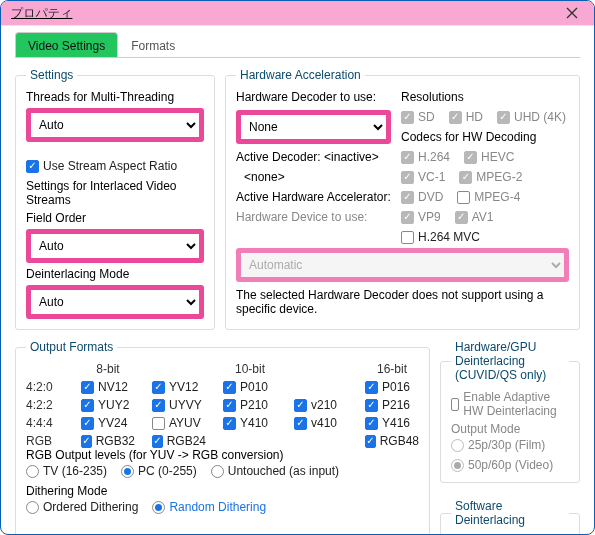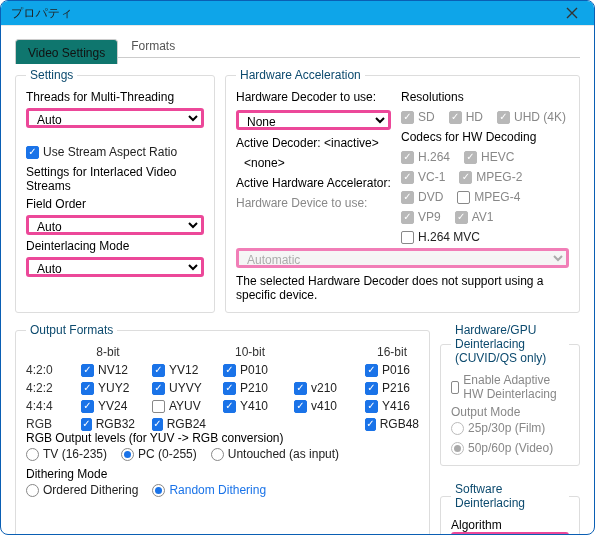--- a/index.html
+++ b/index.html
@@ -1,28 +1,28 @@
 <!DOCTYPE html>
 <html><head>
 <meta charset="utf-8">
 <style>
 * { box-sizing: border-box; margin: 0; padding: 0; font-family: "Yu Gothic UI", "Segoe UI", sans-serif; font-size: 12px; }
 body { background: #fff; width: 595px; height: 535px; border: 1px solid #0a5fb4; border-radius: 8px; overflow: hidden; display: flex; flex-direction: column; }
-.titlebar { background: #0ea5e9; height: 32px; display: flex; align-items: center; padding: 0 10px; border-bottom: 1px solid #e8e8e8; }
+.titlebar { background: #f9a8d4; height: 32px; display: flex; align-items: center; padding: 0 10px; border-bottom: 1px solid #e8e8e8; text-decoration: underline; }
 .titlebar span { color: #222; }
 .titlebar .close { margin-left: auto; width: 24px; height: 24px; display: flex; align-items: center; justify-content: center; cursor: pointer; font-size: 14px; color: #333; }
 .content { flex: 1; padding: 6px 14px 10px 14px; position: relative; }
 .tabs { display: flex; border-bottom: 1px solid #ccc; margin-bottom: 10px; }
 .tab { padding: 6px 12px 4px; border: 1px solid transparent; border-bottom: none; color: #555; cursor: pointer; }
-.tab.active { border-color: #ccc; border-radius: 4px 4px 0 0; background: #0f766e; position: relative; top: 7px; color: #111; }
+.tab.active { border-color: #ccc; border-radius: 4px 4px 0 0; background: #22c55e; position: relative; top: 0; color: #111; }
 fieldset { border: 1px solid #ddd; border-radius: 3px; padding: 8px 10px 10px; margin-bottom: 10px; }
 legend { padding: 0 4px; color: #0c4a6e; }
 .row { display: flex; gap: 10px; }
 .col { display: flex; flex-direction: column; gap: 6px; }
-select { width: 100%; height: 20px; border: 3px solid #ec4899; border-radius: 3px; padding: 1px 4px; background: #fff; }
+select { width: 100%; height: 34px; border: 5px solid #ec4899; border-radius: 3px; padding: 1px 4px; background: #fff; }
 select:disabled { background: #f2f2f2; color: #888; }
 label { display: flex; align-items: center; gap: 4px; color: #222; }
 .muted { color: #888; }
 .chk, .rad { width: 13px; height: 13px; border: 1px solid #888; border-radius: 2px; display: inline-flex; align-items: center; justify-content: center; background: #fff; }
 .rad { border-radius: 50%; }
 .chk.blue { background: #1a73e8; border-color: #1a73e8; }
 .chk.blue::after { content: "✓"; color: #fff; font-size: 10px; line-height: 1; }
 .chk.gray { background: #b8b8b8; border-color: #b8b8b8; }
 .chk.gray::after { content: "✓"; color: #fff; font-size: 10px; line-height: 1; }
 .rad.on::after { content: ""; width: 7px; height: 7px; background: #1a73e8; border-radius: 50%; }

